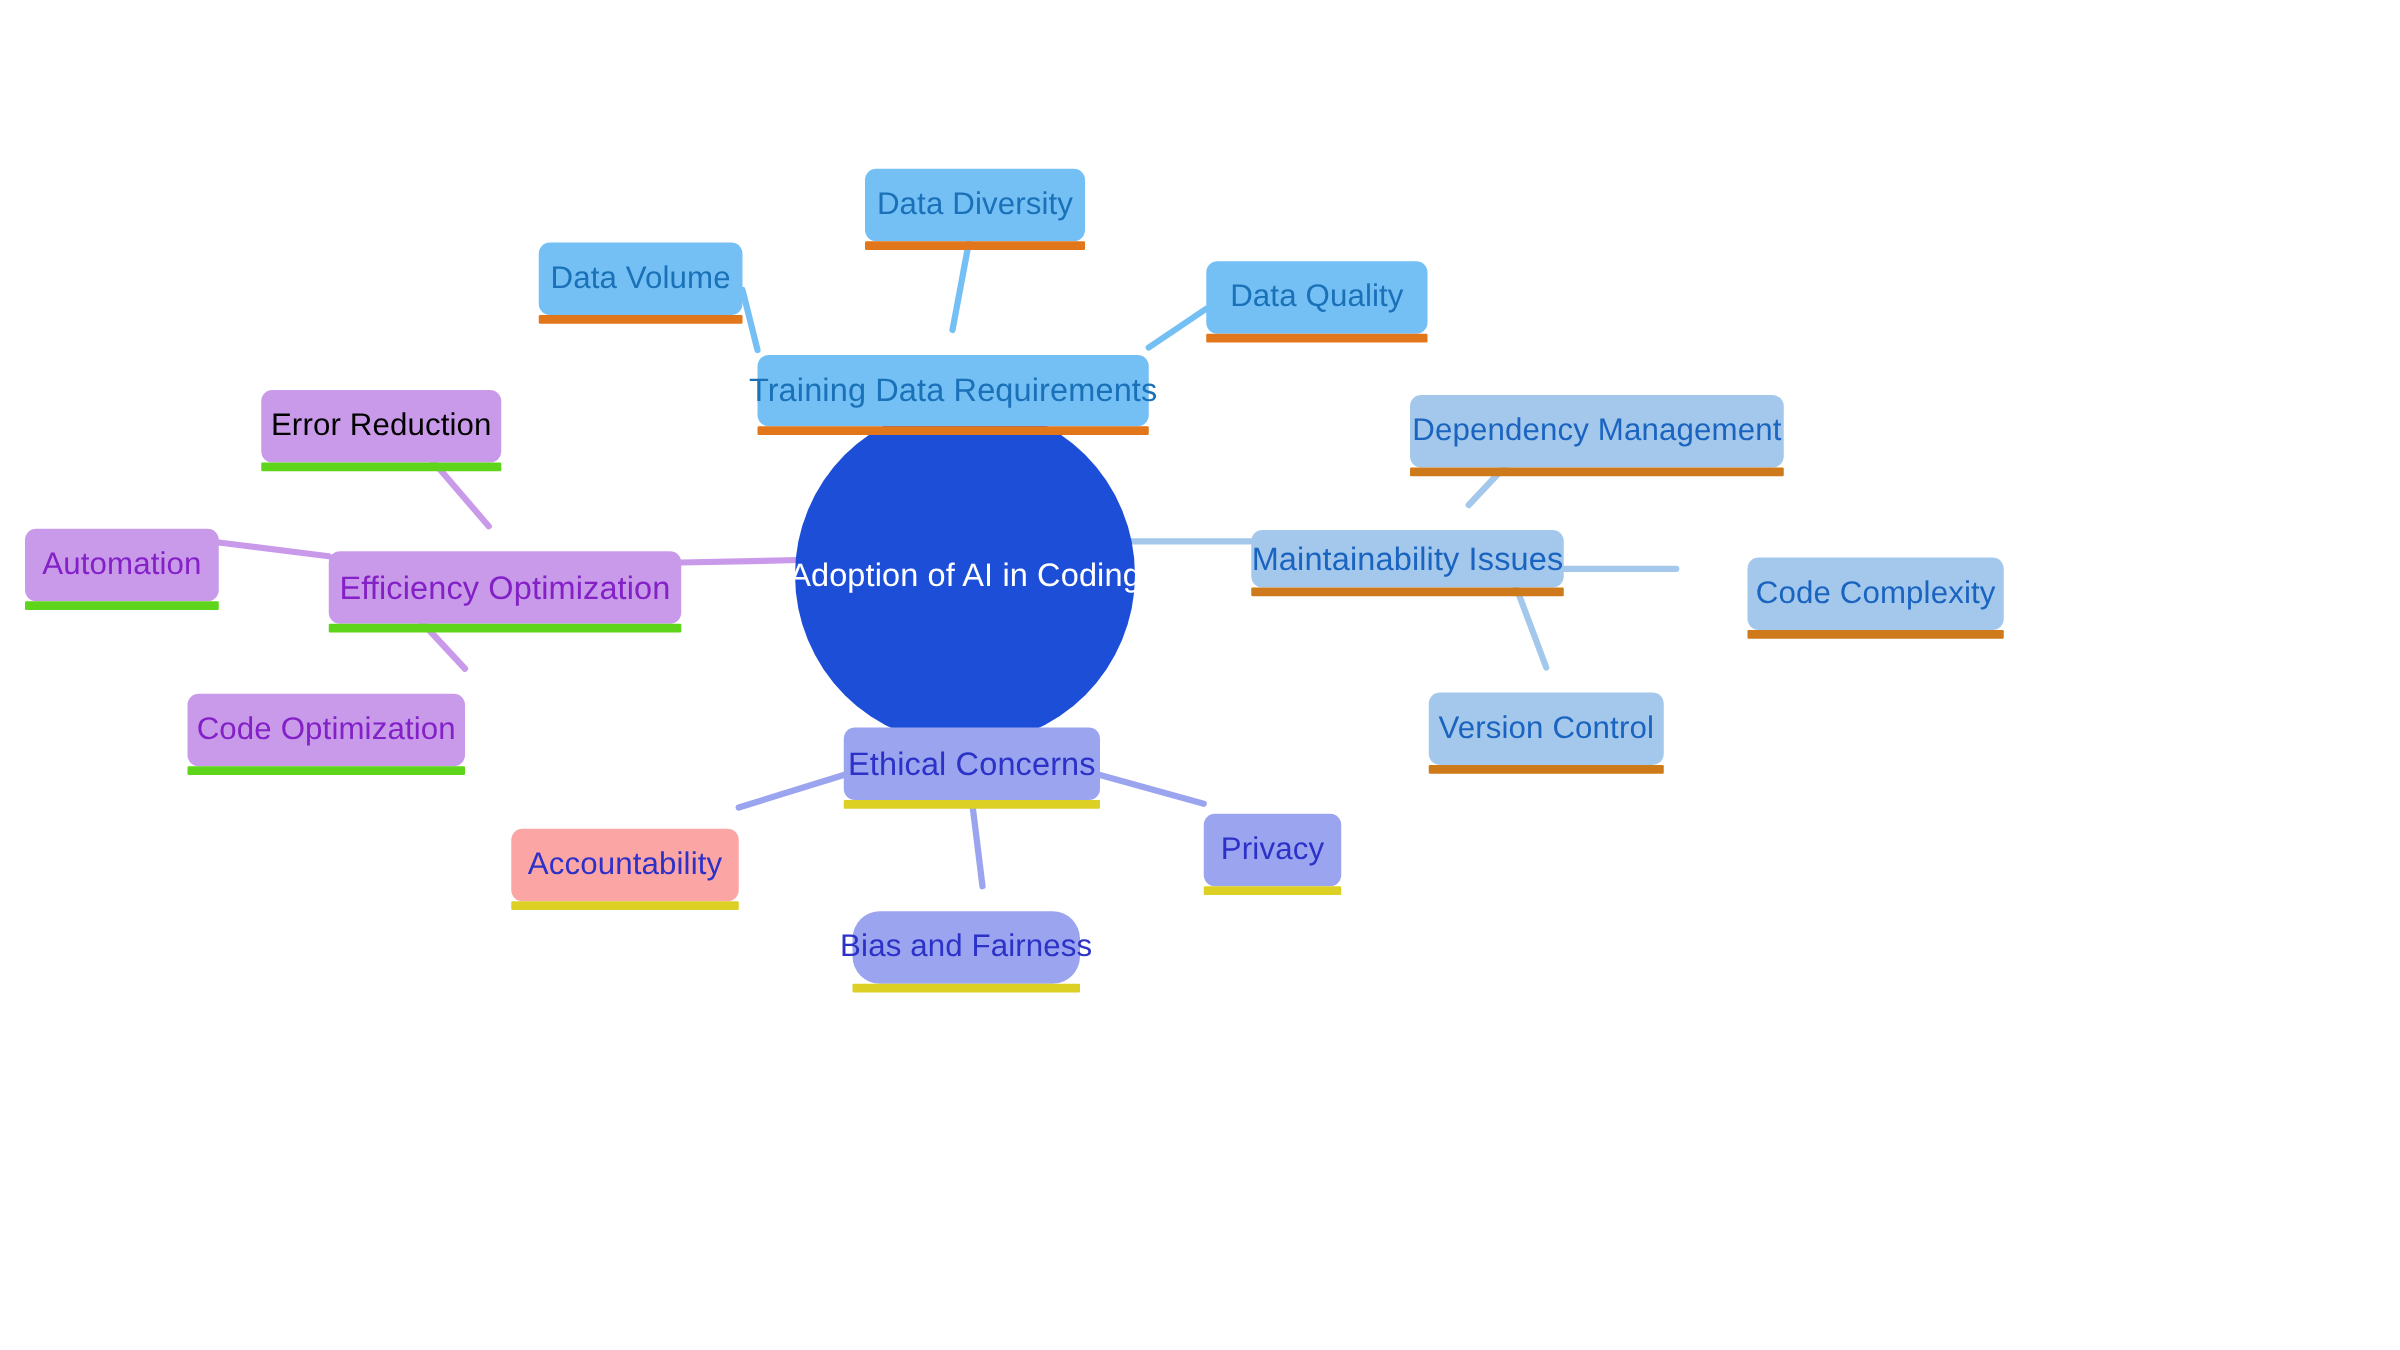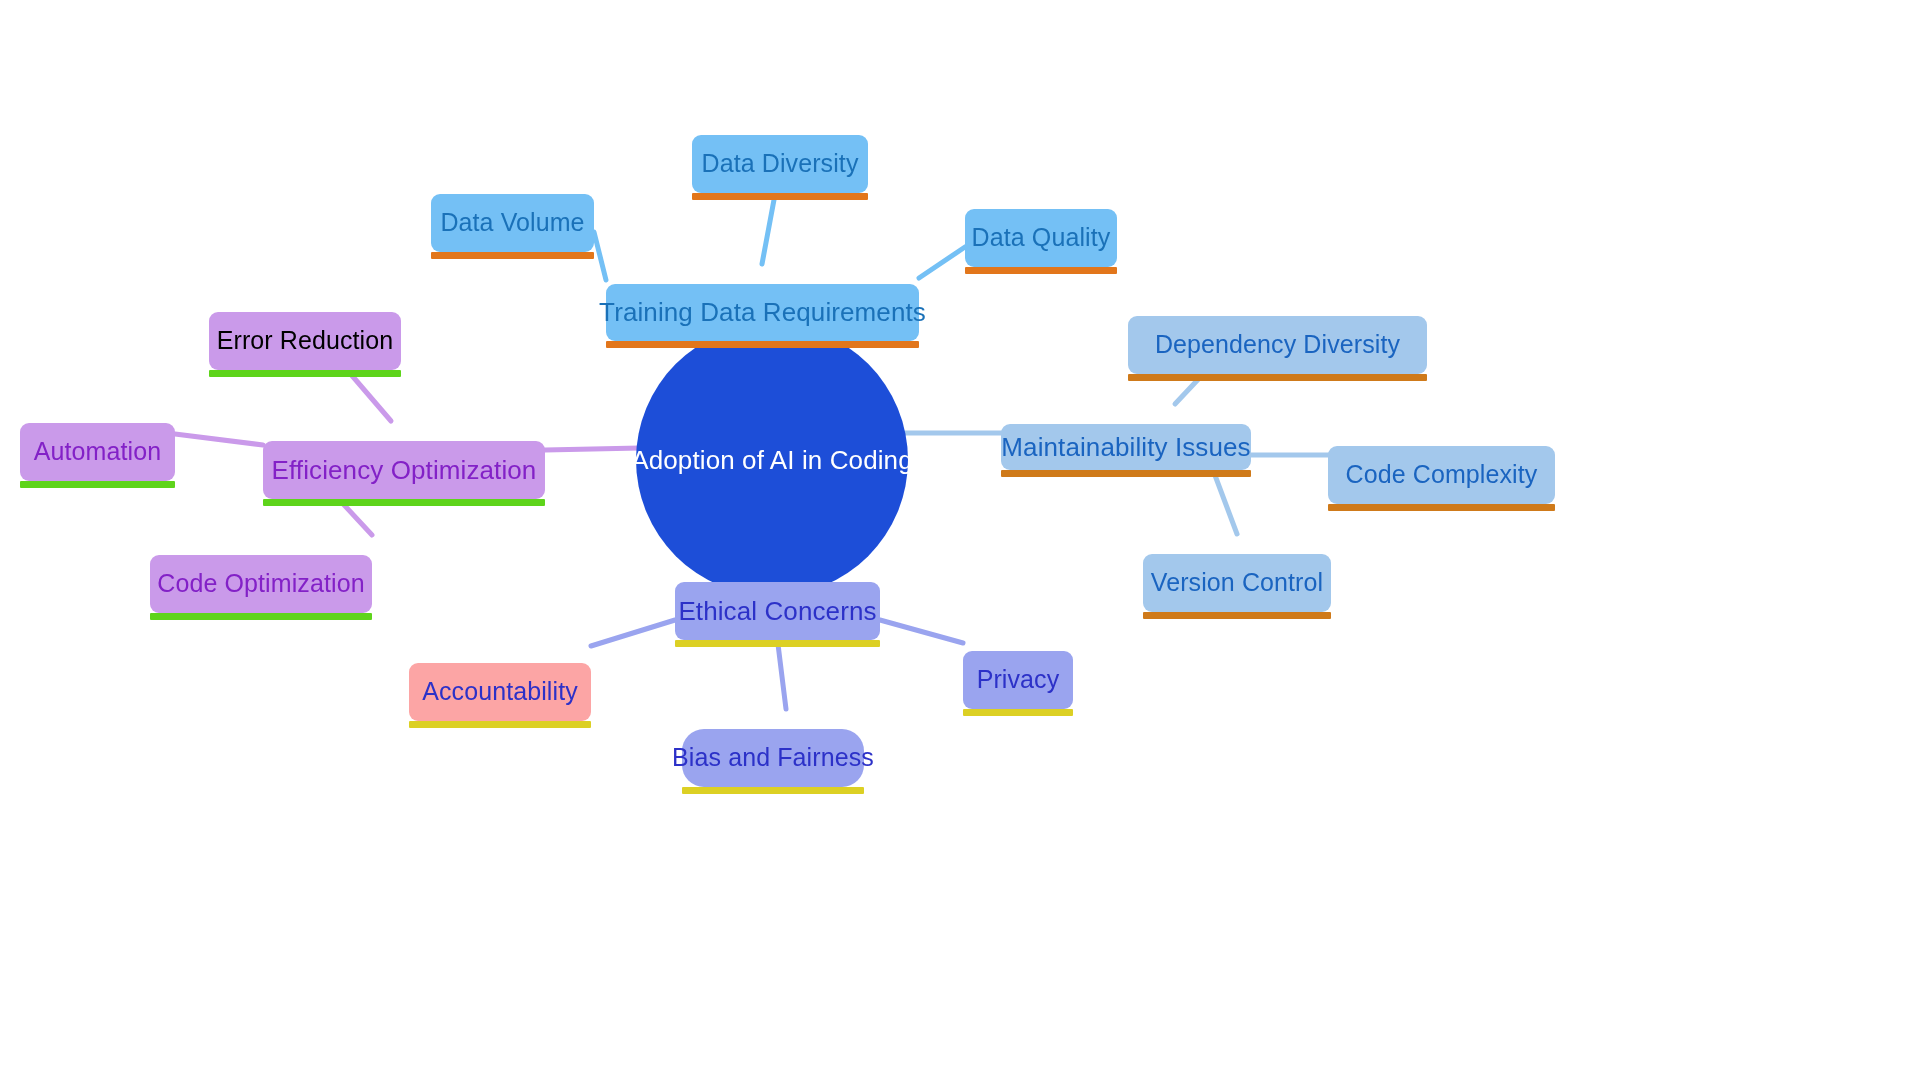--- a/index.html
+++ b/index.html
@@ -92,33 +92,33 @@
         <i class="ul" style="background: rgb(226, 118, 27);"></i>
       </div>
       <div class="node leaf" style="left: 692px; top: 115px; width: 176px; height: 58px; background: rgb(116, 192, 245); color: rgb(26, 113, 184);">
         <span>Data Diversity</span>
         <i class="ul" style="background: rgb(226, 118, 27);"></i>
       </div>
       <div class="node leaf" style="left: 431px; top: 174px; width: 163px; height: 58px; background: rgb(116, 192, 245); color: rgb(26, 113, 184);">
         <span>Data Volume</span>
         <i class="ul" style="background: rgb(226, 118, 27);"></i>
       </div>
-      <div class="node leaf" style="left: 965px; top: 189px; width: 152px; height: 58px; background: rgb(116, 192, 245); color: rgb(26, 113, 184);">
+      <div class="node leaf" style="left: 965px; top: 189px; width: 177px; height: 58px; background: rgb(116, 192, 245); color: rgb(26, 113, 184);">
         <span>Data Quality</span>
         <i class="ul" style="background: rgb(226, 118, 27);"></i>
       </div>
       <div class="node topic" style="left: 1001px; top: 404px; width: 250px; height: 46px; background: rgb(163, 200, 236); color: rgb(26, 100, 192);">
         <span>Maintainability Issues</span>
         <i class="ul" style="background: rgb(207, 122, 26);"></i>
       </div>
       <div class="node leaf" style="left: 1128px; top: 296px; width: 299px; height: 58px; background: rgb(163, 200, 236); color: rgb(26, 100, 192);">
-        <span>Dependency Diversity</span>
+        <span>Dependency Management</span>
         <i class="ul" style="background: rgb(207, 122, 26);"></i>
       </div>
-      <div class="node leaf" style="left: 1328px; top: 426px; width: 227px; height: 58px; background: rgb(163, 200, 236); color: rgb(26, 100, 192);">
+      <div class="node leaf" style="left: 1398px; top: 426px; width: 205px; height: 58px; background: rgb(163, 200, 236); color: rgb(26, 100, 192);">
         <span>Code Complexity</span>
         <i class="ul" style="background: rgb(207, 122, 26);"></i>
       </div>
       <div class="node leaf" style="left: 1143px; top: 534px; width: 188px; height: 58px; background: rgb(163, 200, 236); color: rgb(26, 100, 192);">
         <span>Version Control</span>
         <i class="ul" style="background: rgb(207, 122, 26);"></i>
       </div>
       <div class="node topic" style="left: 675px; top: 562px; width: 205px; height: 58px; background: rgb(154, 164, 239); color: rgb(44, 49, 200);">
         <span>Ethical Concerns</span>
         <i class="ul" style="background: rgb(220, 208, 36);"></i>

